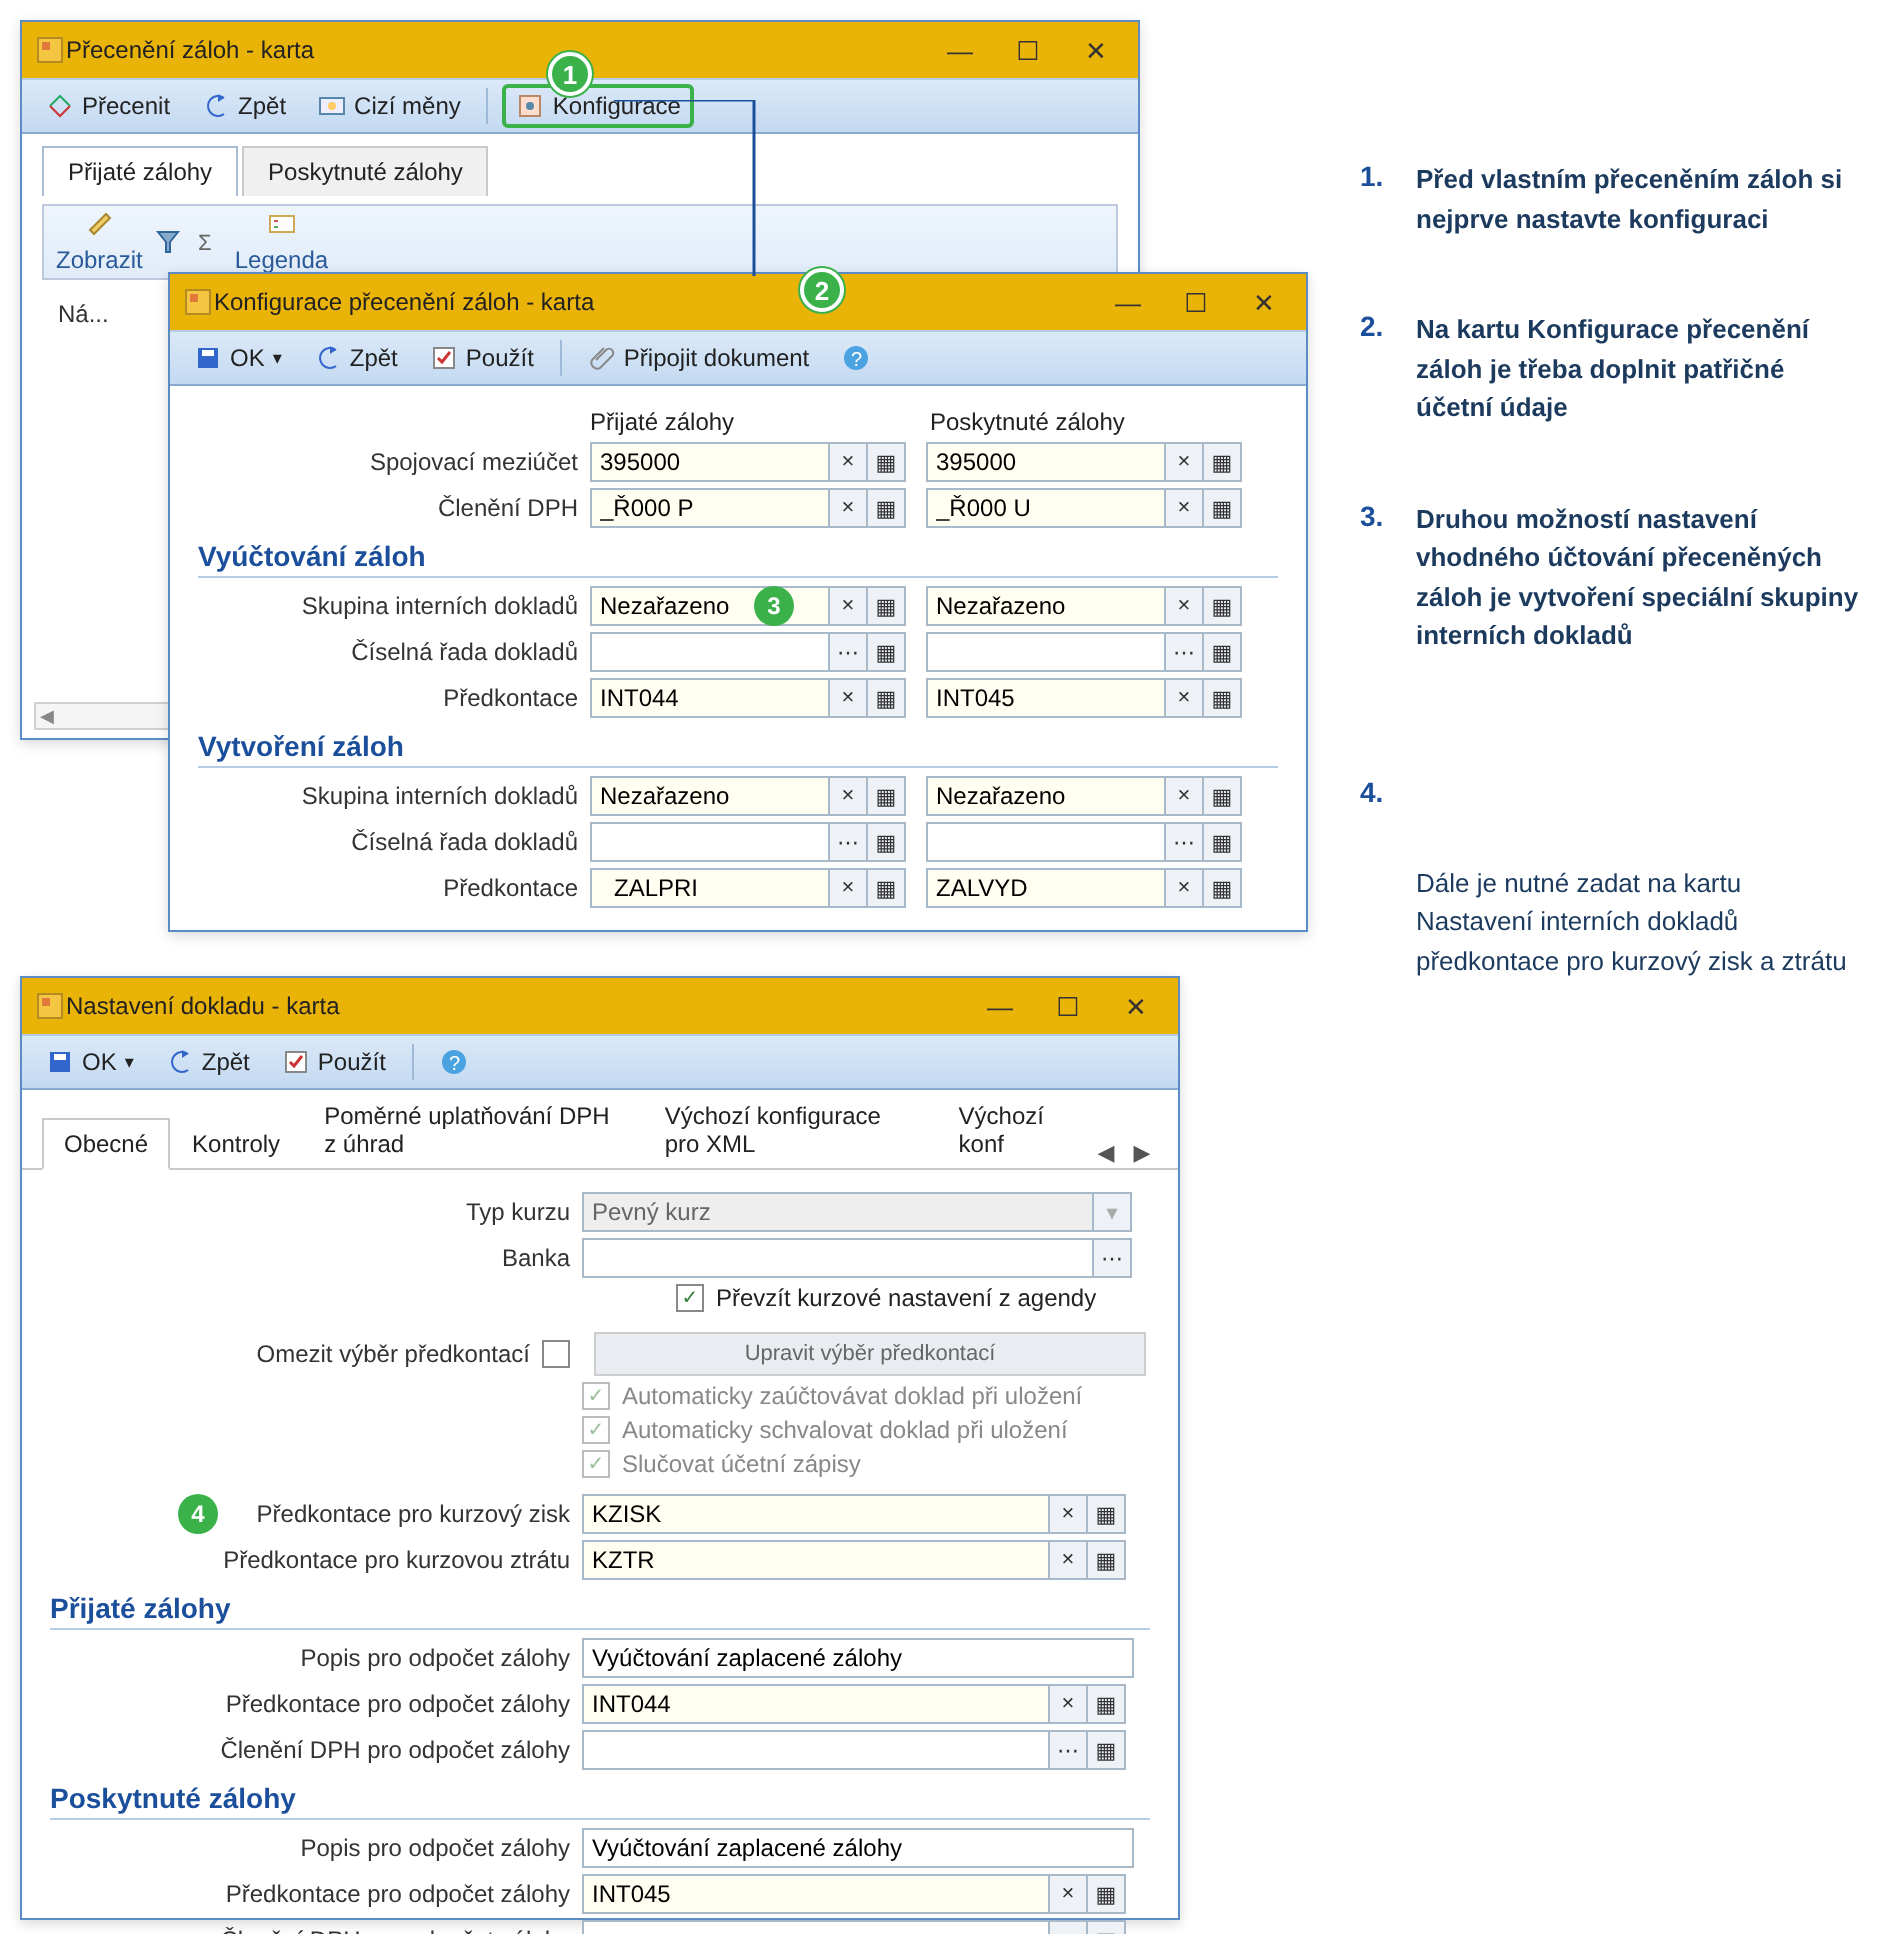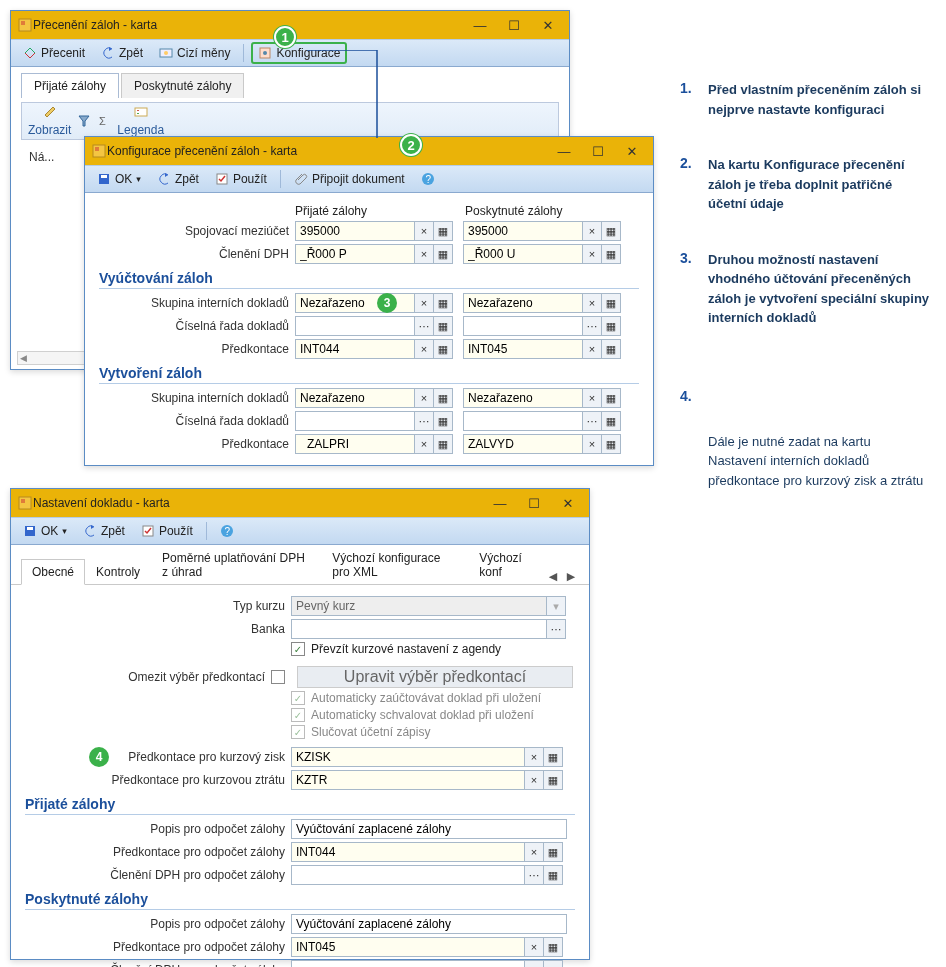--- a/index.html
+++ b/index.html
@@ -31,21 +31,21 @@
   .fld { display: flex; align-items: center; }
   .inp { height: 20px; border: 1px solid #a7b8c9; background: #fffef0; padding: 0 4px; font-size: 12px; }
   .inp.plain { background: #fff; }
   .inp.gray { background: #eee; color: #666; }
   .fb { width: 20px; height: 20px; border: 1px solid #a7b8c9; background: #eef2f7; display: flex; align-items: center; justify-content: center; font-size: 11px; color: #333; margin-left: -1px; cursor: default; }
   .badge { position: absolute; width: 22px; height: 22px; border-radius: 50%; background: #3bb14a; border: 2px solid #fff; box-shadow: 0 0 0 1px #3bb14a; color: #fff; font-weight: bold; display: flex; align-items: center; justify-content: center; font-size: 13px; z-index: 50; }
   .badge-inline { display: inline-flex; width: 20px; height: 20px; border-radius: 50%; background: #3bb14a; color: #fff; font-weight: bold; align-items: center; justify-content: center; font-size: 12px; margin-left: 4px; position: relative; top: -1px; }
   .cb { width: 14px; height: 14px; border: 1px solid #888; display: inline-flex; align-items: center; justify-content: center; margin-right: 6px; background: #fff; font-size: 10px; color: #3a7f3a; }
   .cb.checked::after { content: "✓"; }
   .cb.disabled { border-color: #bbb; color: #9abf9a; }
-  .btn-flat { height: 22px; padding: 0 14px; background: #e9edf2; border: 1px solid #ccc; color: #666; font-size: 16px; }
+  .btn-flat { height: 22px; padding: 0 14px; background: #e9edf2; border: 1px solid #ccc; color: #666; font-size: 11px; }
   .scroll-track { height: 14px; border: 1px solid #d0d0d0; background: #f5f5f5; display: flex; align-items: center; justify-content: space-between; padding: 0 2px; margin: 4px 0 0 0; }
   .scroll-track .arr { font-size: 9px; color: #888; }
   .notes { position: absolute; left: 680px; top: 80px; width: 250px; font-size: 13px; color: #1b3a5e; }
   .notes .item { display: flex; gap: 12px; margin-bottom: 36px; }
   .notes .num { color: #1b4f9b; font-weight: bold; font-size: 14px; min-width: 16px; }
   .notes .txt { line-height: 1.5; font-weight: 600; }
   .notes .item:nth-child(4) .txt { font-weight: normal; margin-top: 44px; }
   svg.mini { width: 14px; height: 14px; }
   .icon-app { width: 16px; height: 16px; }
 </style>
@@ -374,21 +374,21 @@
     </div>
     <div class="row">
       <div class="lbl" style="width:260px;">Banka</div>
       <div class="fld">
           <input class="inp plain" style="width: 256px;" value="">
           <div class="fb">⋯</div>
         </div>
     </div>
     <div class="row">
       <div class="lbl" style="width:260px;"></div>
-      <div class="fld" style="align-items:flex-end;">
+      <div class="fld" style="align-items:flex-end;margin-left:47px;">
           <span class="cb checked"></span>
           <span>Převzít kurzové nastavení z agendy</span>
         </div>
     </div>
     <div class="row" style="margin-top:10px;">
       <div class="lbl" style="width:240px;">Omezit výběr předkontací</div>
       <span class="cb"></span>
       <button class="btn-flat" style="width:276px;">Upravit výběr předkontací</button>
     </div>
     <div class="row">

